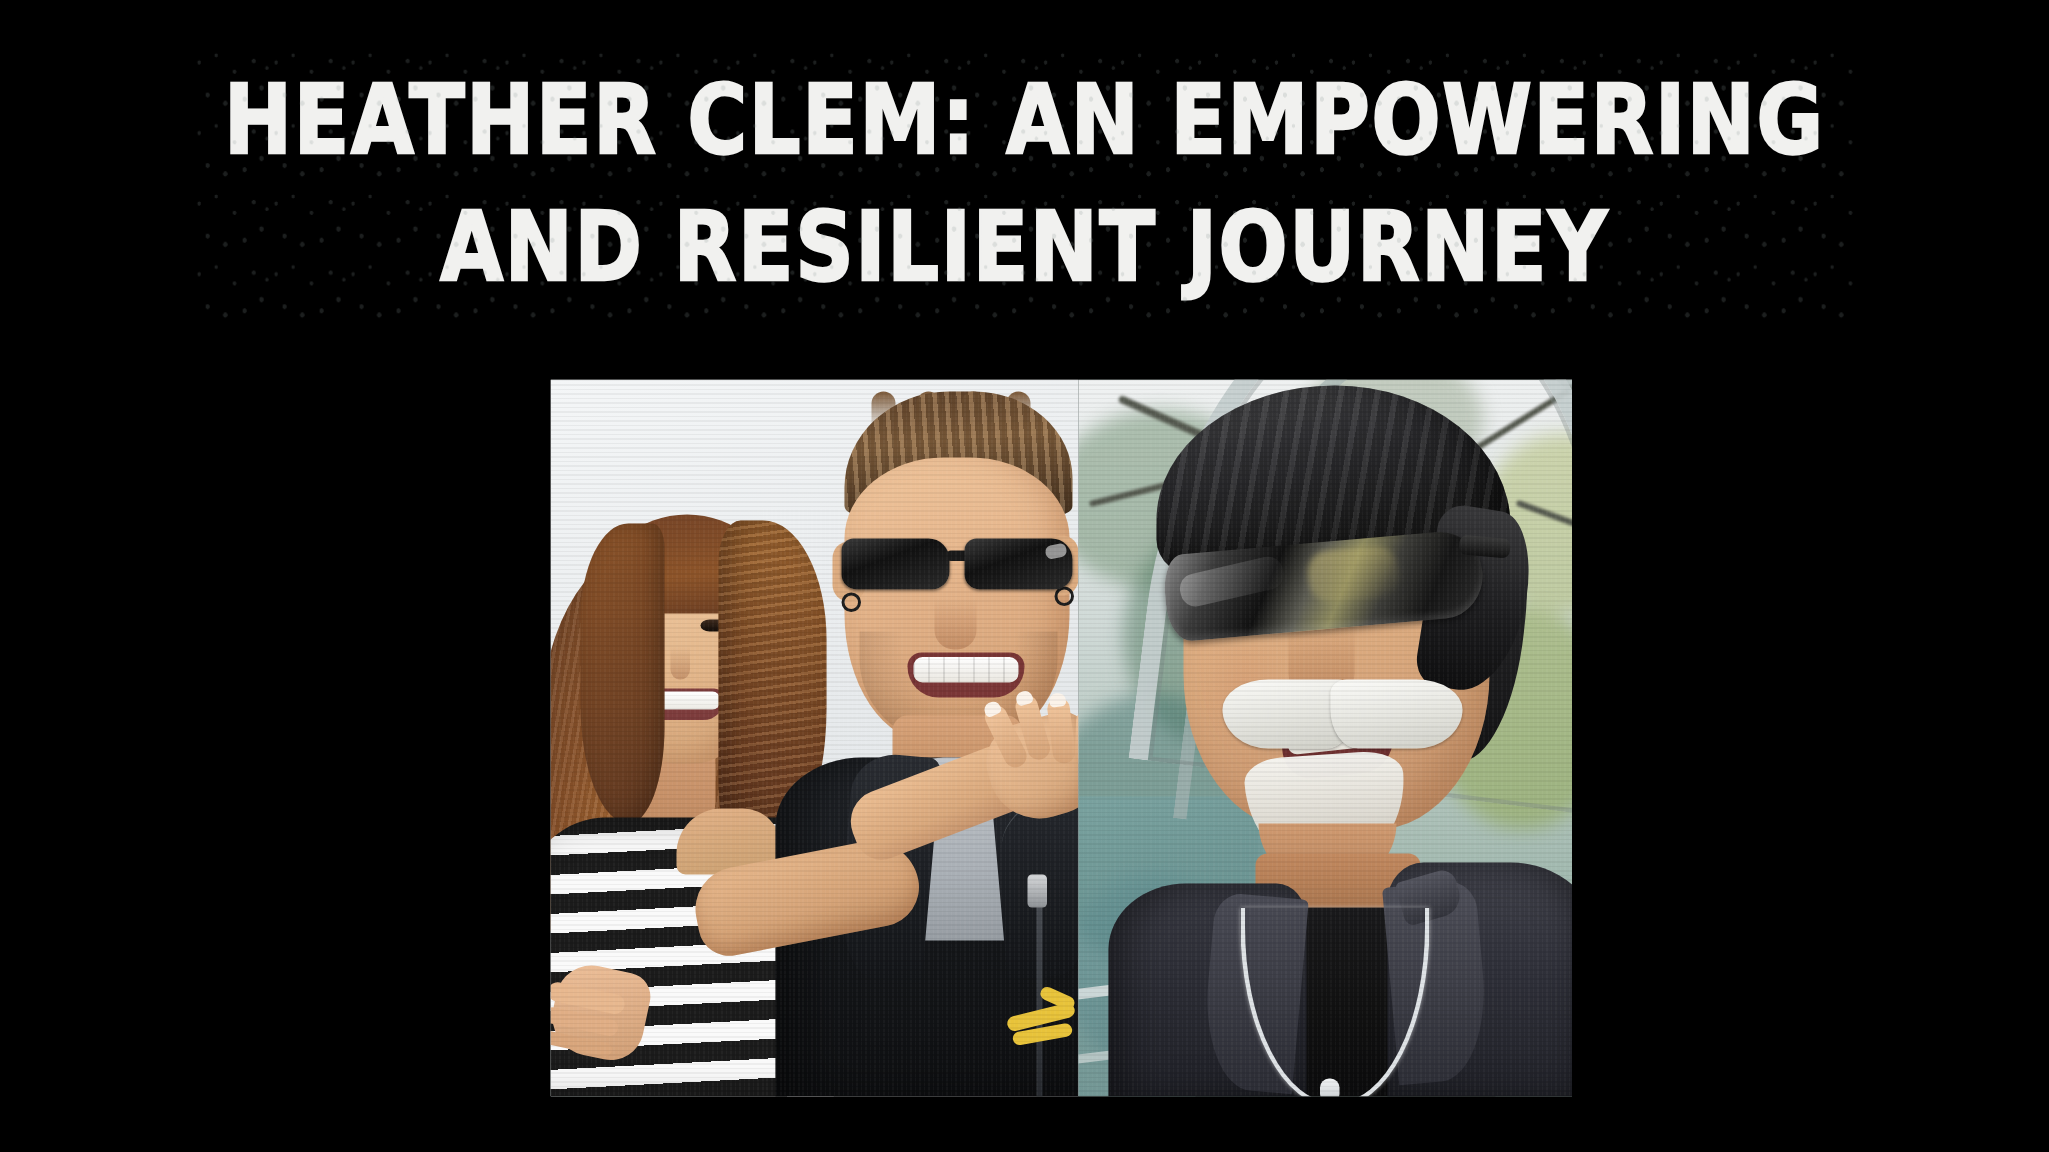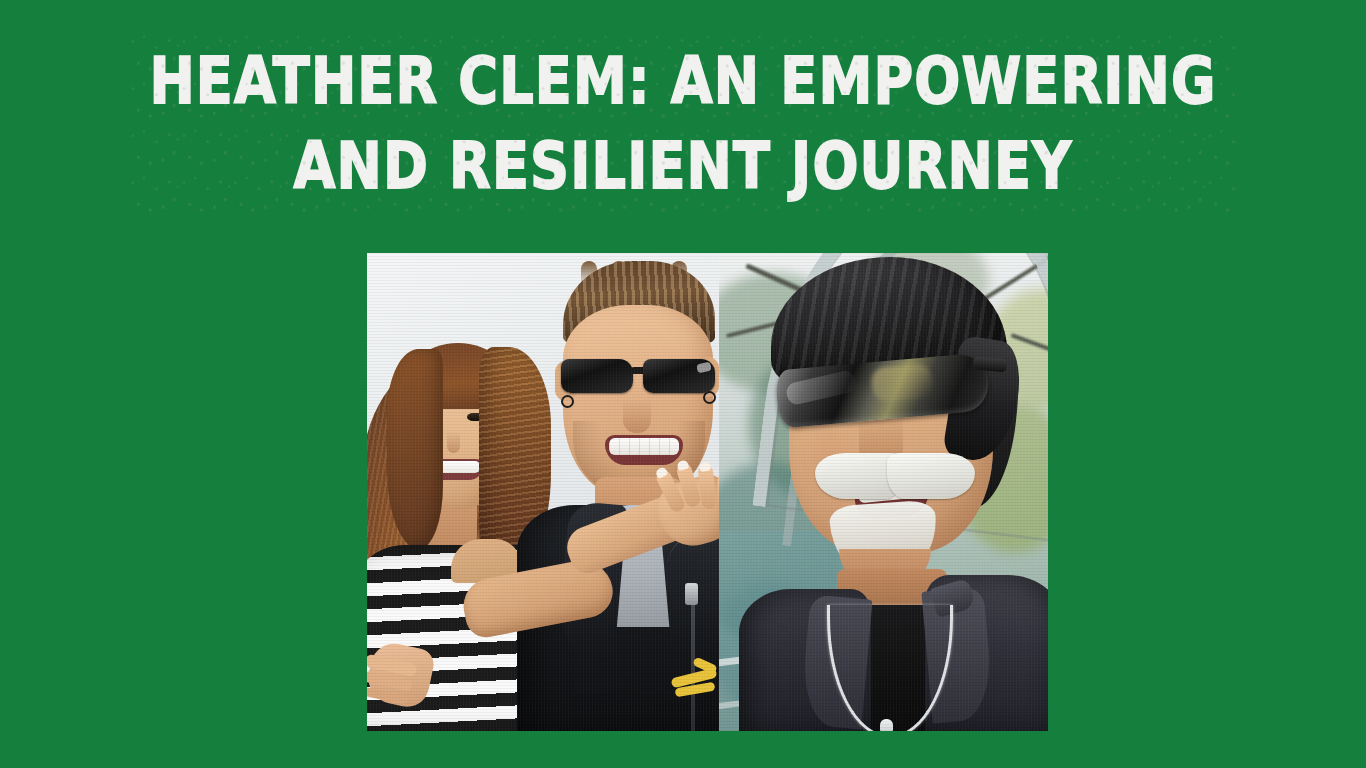--- a/index.html
+++ b/index.html
@@ -565,21 +565,21 @@
   .grain {
     position:absolute; inset:0; pointer-events:none; opacity:.09;
     background-image:
       repeating-linear-gradient(0deg, rgba(0,0,0,.5) 0 1px, transparent 1px 3px),
       repeating-linear-gradient(90deg, rgba(255,255,255,.4) 0 1px, transparent 1px 3px);
   }
 </style>
 </head>
 <body style="background: rgb(132, 144, 143);">
 
-<div class="slide" style="background: #15803d;">
+<div class="slide" style="background: #000000;">
 
   <div class="title-block">
     <div class="title" style="color: rgb(241, 241, 239); -webkit-text-stroke: 1.6px rgb(241, 241, 239);">HEATHER CLEM: AN EMPOWERING AND RESILIENT JOURNEY</div>
   </div>
 
   <div class="photo-strip">
 
     <div class="photo photo-left">
       <div class="studio-bg"></div>
 

